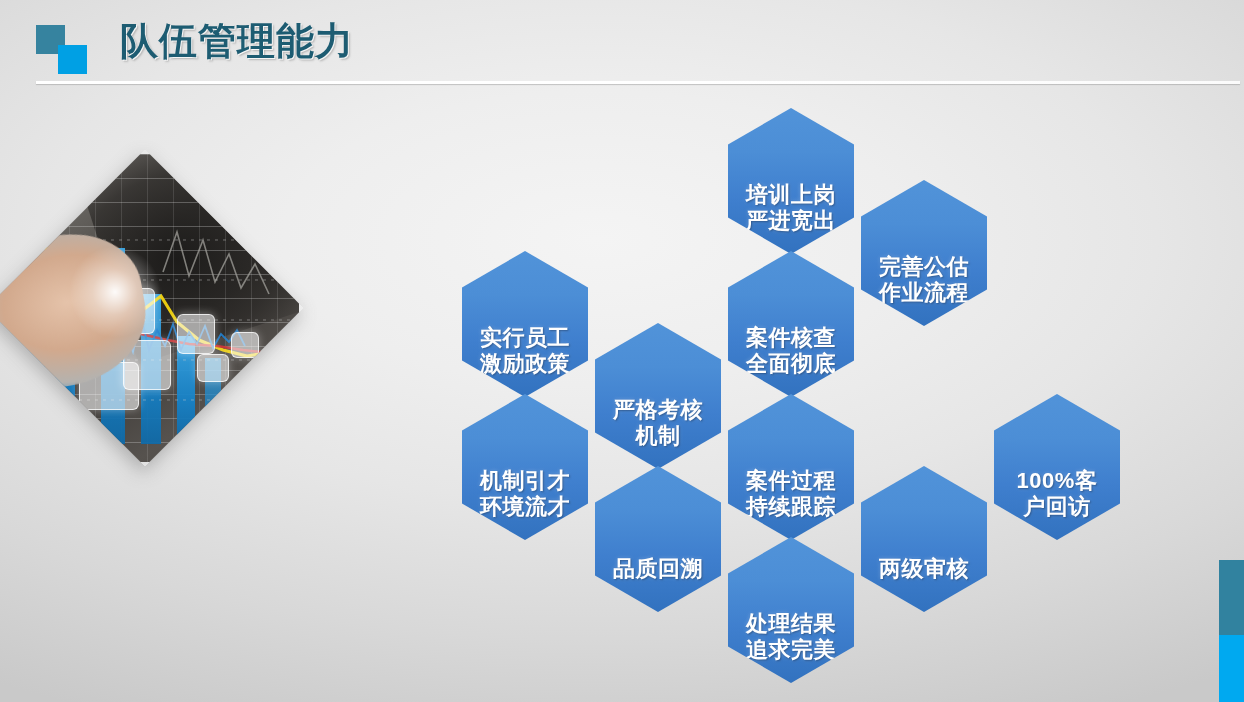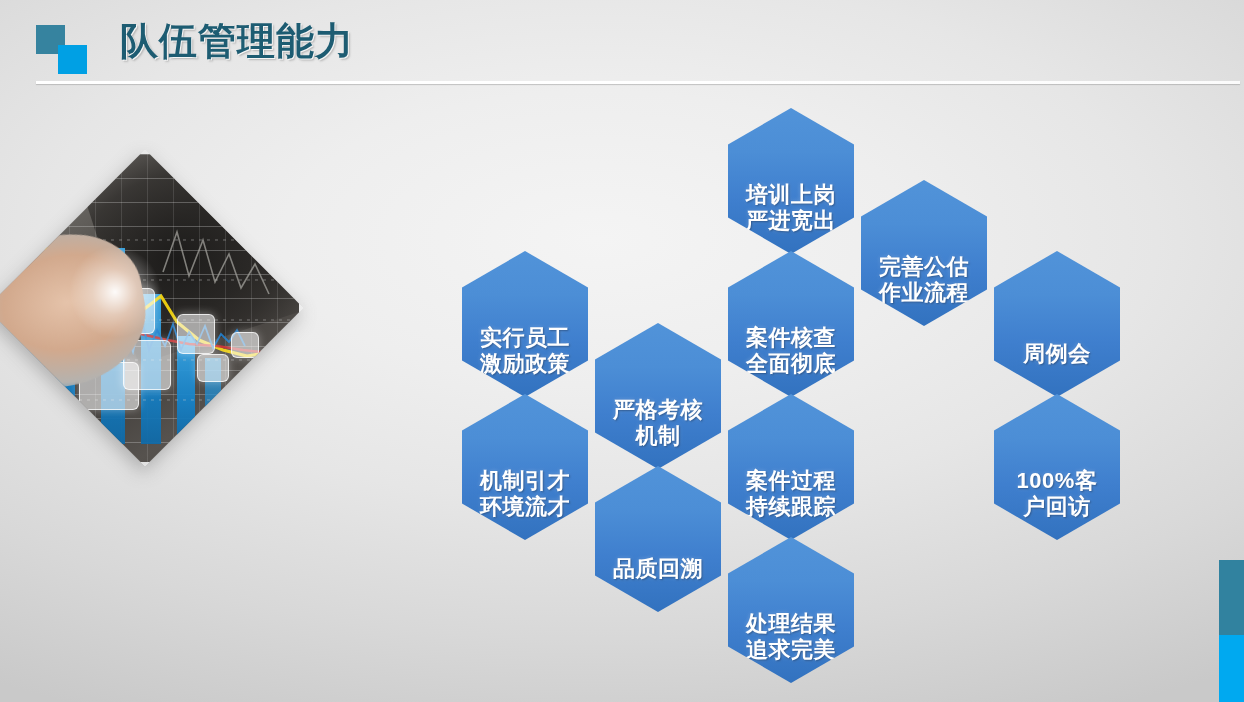--- a/index.html
+++ b/index.html
@@ -285,24 +285,24 @@
       <span class="hex-label">处理结果
 追求完美</span>
     </div>
 
     <div class="hex two-line" style="left:861px; top:180px;">
       <span class="hex-label">完善公估
 作业流程</span>
     </div>
 
 
-
-    <div class="hex" style="left:994px; top:251px;">
-      <span class="hex-label">周例会</span>
-    </div>
+    <div class="hex" style="left:861px; top:466px;">
+      <span class="hex-label">两级审核</span>
+    </div>
+
 
     <div class="hex two-line" style="left:994px; top:394px;">
       <span class="hex-label">100%客
 户回访</span>
     </div>
 
   </div>
 
   <div class="corner-bar" id="corner-teal"></div>
   <div class="corner-bar" id="corner-blue"></div>

